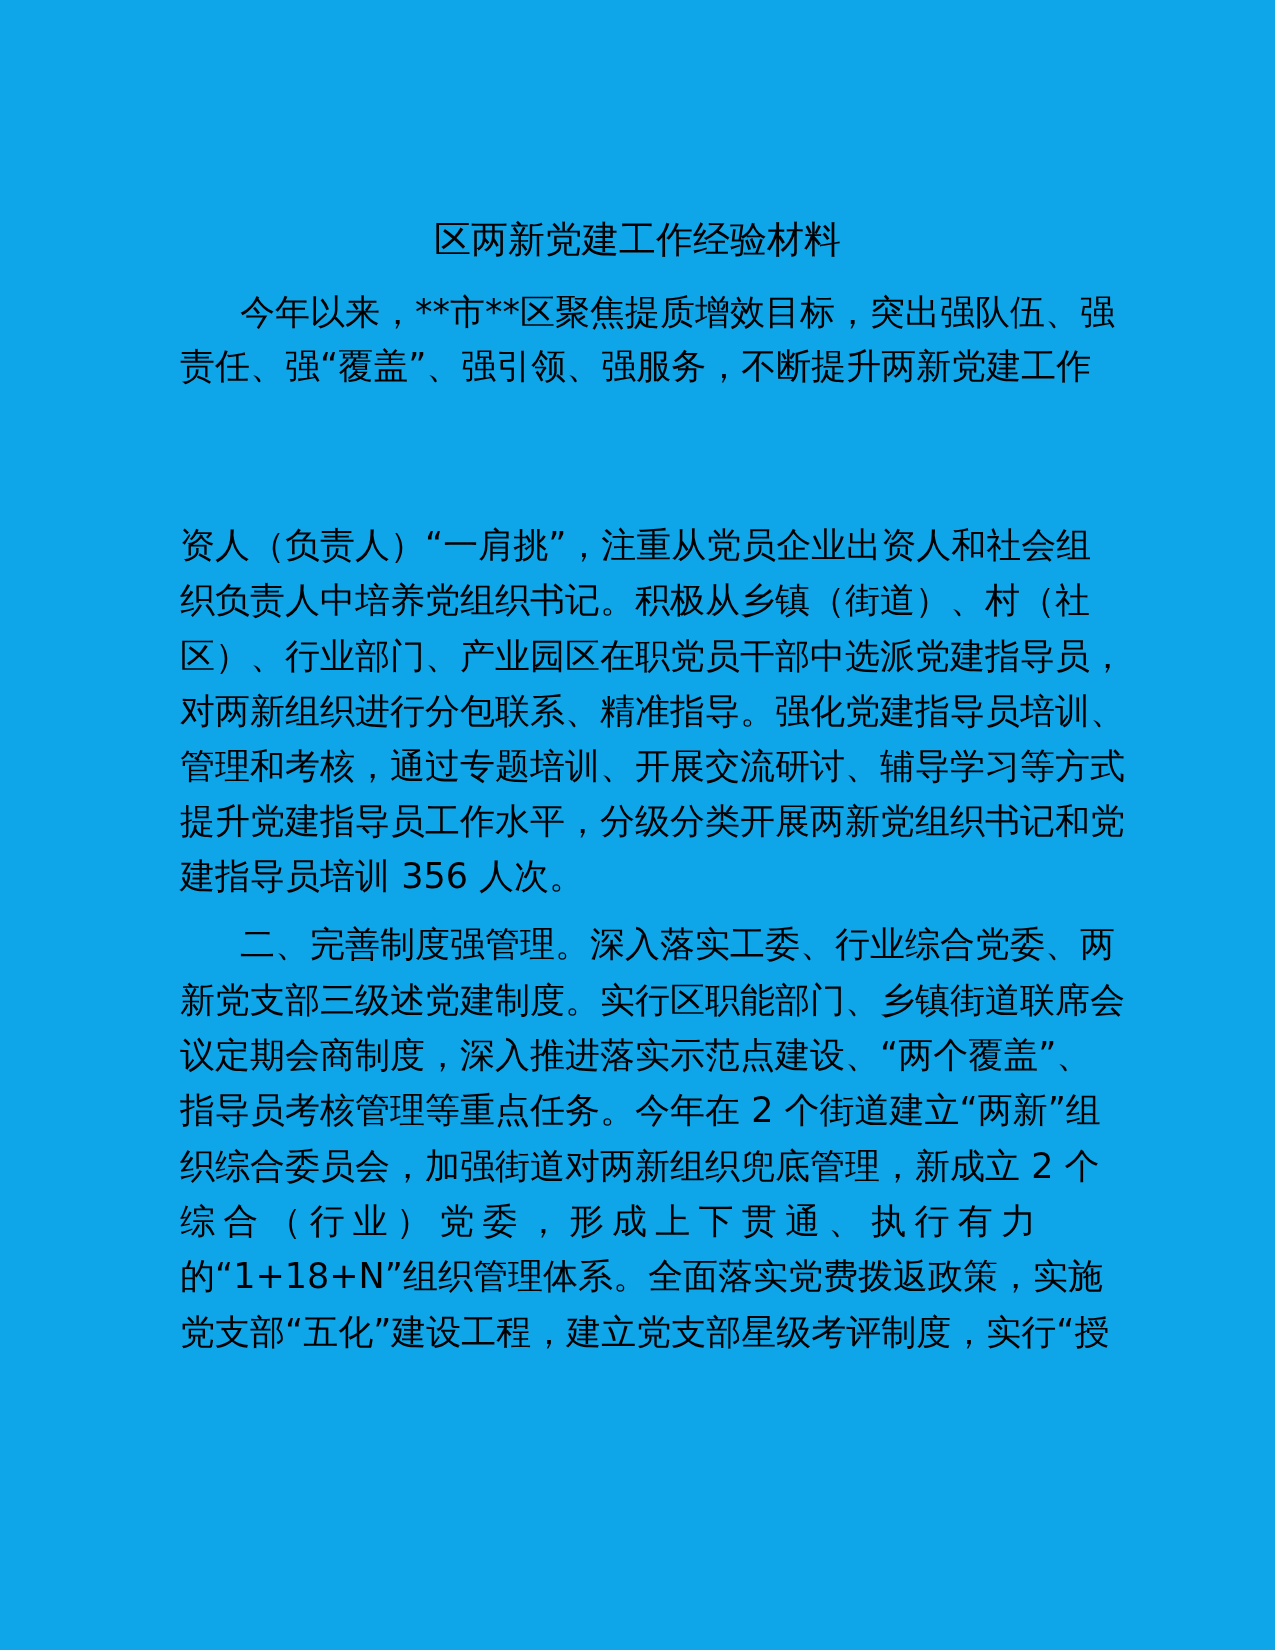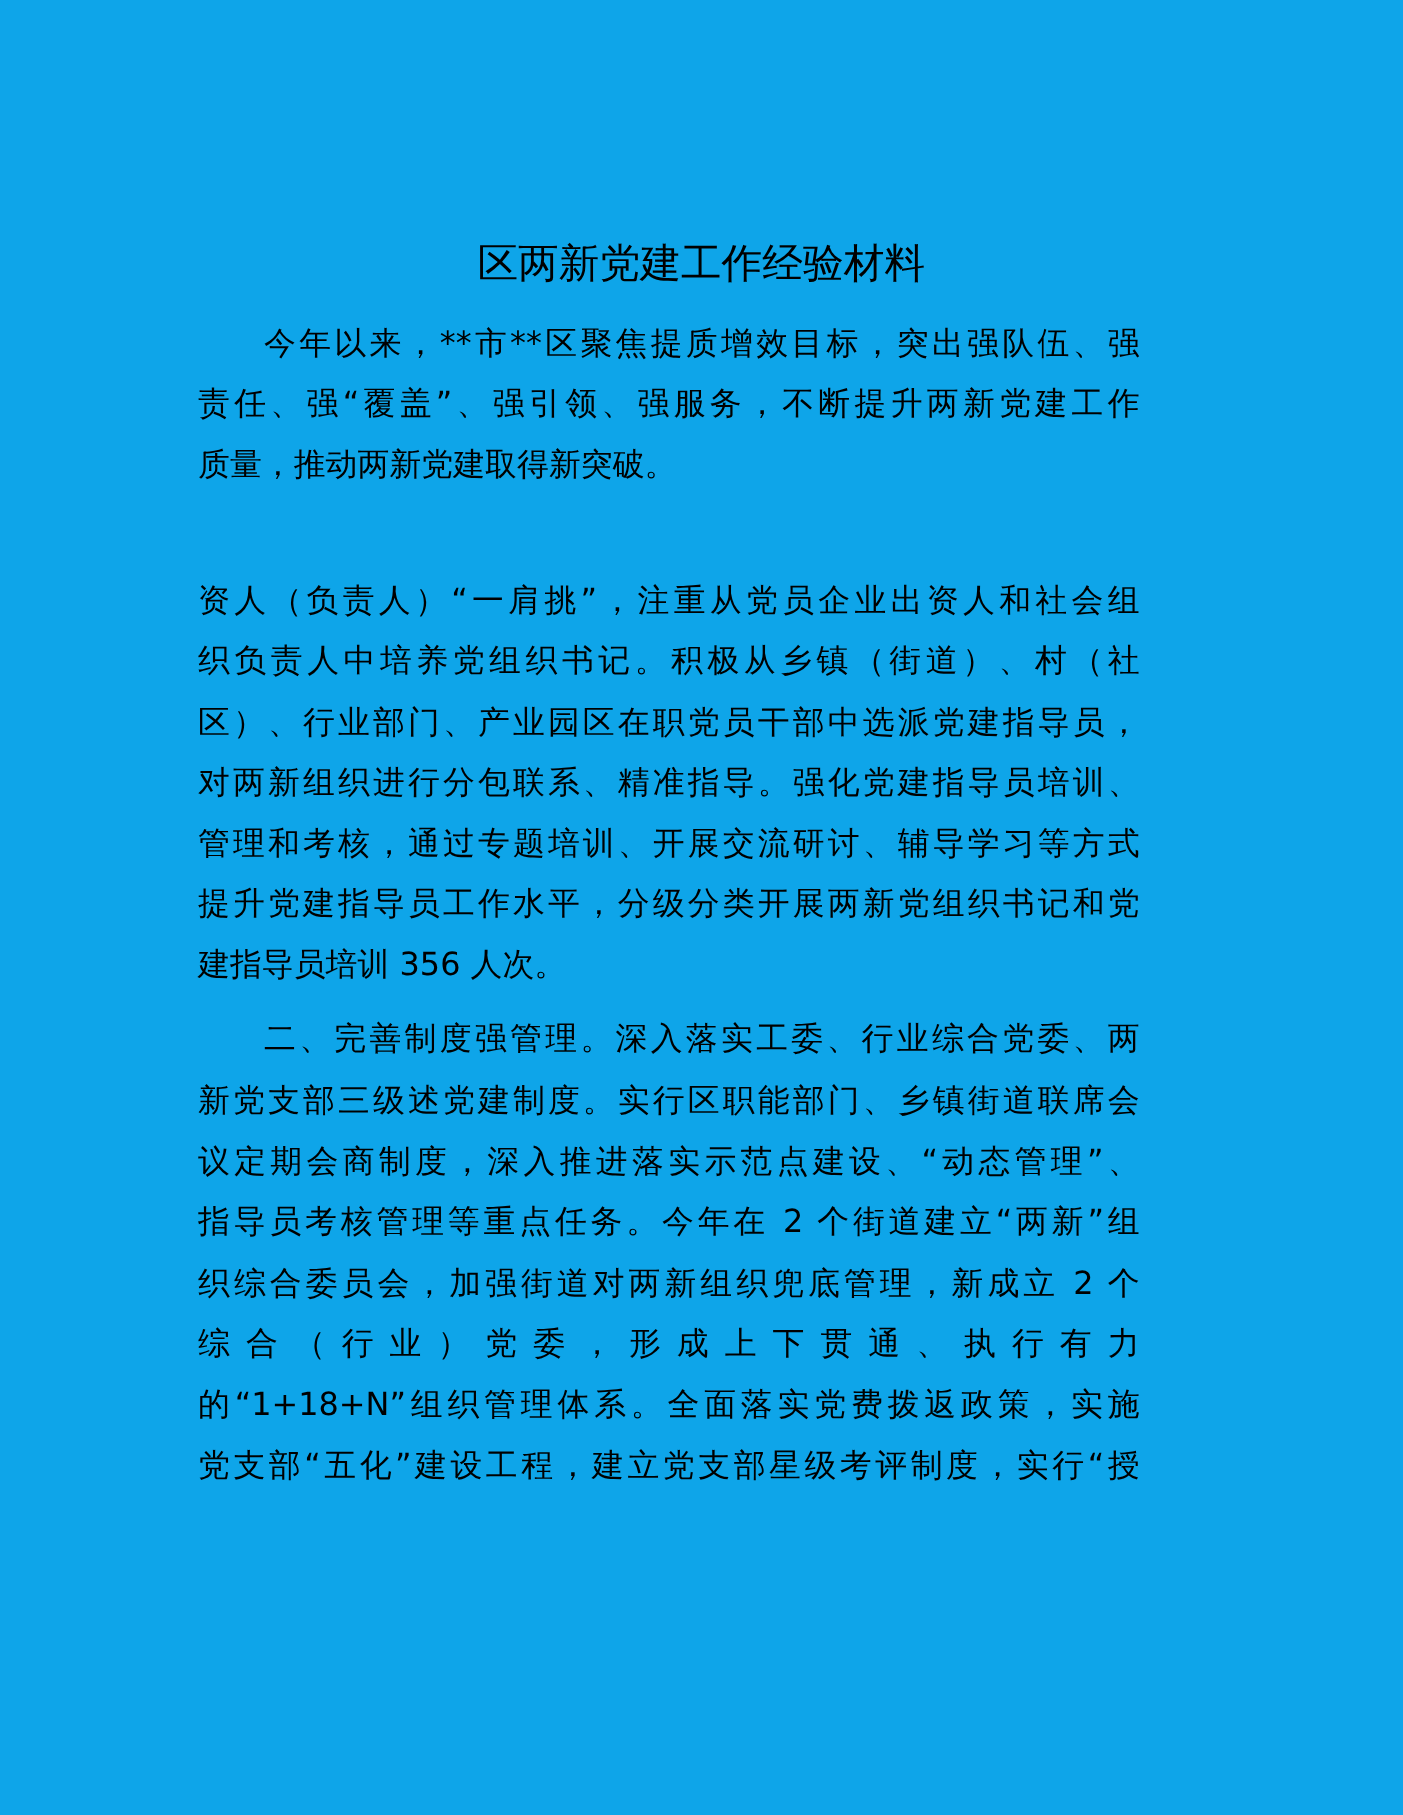--- a/index.html
+++ b/index.html
@@ -4,45 +4,44 @@
 <style>
   html, body { margin: 0; padding: 0; background: #ffffff; }
   body { width: 1275px; height: 1650px; position: relative; overflow: hidden; }
   .page { position: absolute; left: 0; top: 0; width: 1275px; height: 1650px; background: #0ea5e9; }
   .title {
     position: absolute; left: 0; top: 214px; width: 1275px; text-align: center;
     font-family: "DejaVu Sans", sans-serif; font-size: 37px; color: #000; line-height: 52px;
   }
   .line {
     position: absolute; left: 180px; width: 856px; white-space: nowrap;
-    font-family: "DejaVu Sans", sans-serif; font-size: 29px; color: #000; line-height: 40px;
+    font-family: "DejaVu Sans", sans-serif; font-size: 35px; color: #000; line-height: 40px;
     text-align: justify; text-align-last: justify;
   }
   .line.first { left: 240px; width: 796px; }
   .line.last { text-align-last: left; }
 </style>
 </head>
 <body>
 
 <div class="page">
   <div class="title">区两新党建工作经验材料</div>
 
   <div class="line first" style="top:292px">今年以来，**市**区聚焦提质增效目标，突出强队伍、强</div>
   <div class="line" style="top:346px">责任、强“覆盖”、强引领、强服务，不断提升两新党建工作</div>
-  <div class="line last" style="top:402px">质量，推动两新党建取得新突破。</div>
 
   <div class="line" style="top:525px">资人（负责人）“一肩挑”，注重从党员企业出资人和社会组</div>
   <div class="line" style="top:580px">织负责人中培养党组织书记。积极从乡镇（街道）、村（社</div>
   <div class="line" style="top:636px">区）、行业部门、产业园区在职党员干部中选派党建指导员，</div>
   <div class="line" style="top:691px">对两新组织进行分包联系、精准指导。强化党建指导员培训、</div>
   <div class="line" style="top:746px">管理和考核，通过专题培训、开展交流研讨、辅导学习等方式</div>
   <div class="line" style="top:801px">提升党建指导员工作水平，分级分类开展两新党组织书记和党</div>
   <div class="line last" style="top:856px">建指导员培训 356 人次。</div>
 
   <div class="line first" style="top:924px">二、完善制度强管理。深入落实工委、行业综合党委、两</div>
   <div class="line" style="top:980px">新党支部三级述党建制度。实行区职能部门、乡镇街道联席会</div>
-  <div class="line" style="top:1035px">议定期会商制度，深入推进落实示范点建设、“动态管理”、</div>
+  <div class="line" style="top:1035px">议定期会商制度，深入推进落实示范点建设、“两个覆盖”、</div>
   <div class="line" style="top:1090px">指导员考核管理等重点任务。今年在 2 个街道建立“两新”组</div>
   <div class="line" style="top:1146px">织综合委员会，加强街道对两新组织兜底管理，新成立 2 个</div>
   <div class="line" style="top:1201px">综合（行业）党委，形成上下贯通、执行有力</div>
   <div class="line" style="top:1256px">的“1+18+N”组织管理体系。全面落实党费拨返政策，实施</div>
   <div class="line" style="top:1312px">党支部“五化”建设工程，建立党支部星级考评制度，实行“授</div>
 </div>
 
 </body></html>

